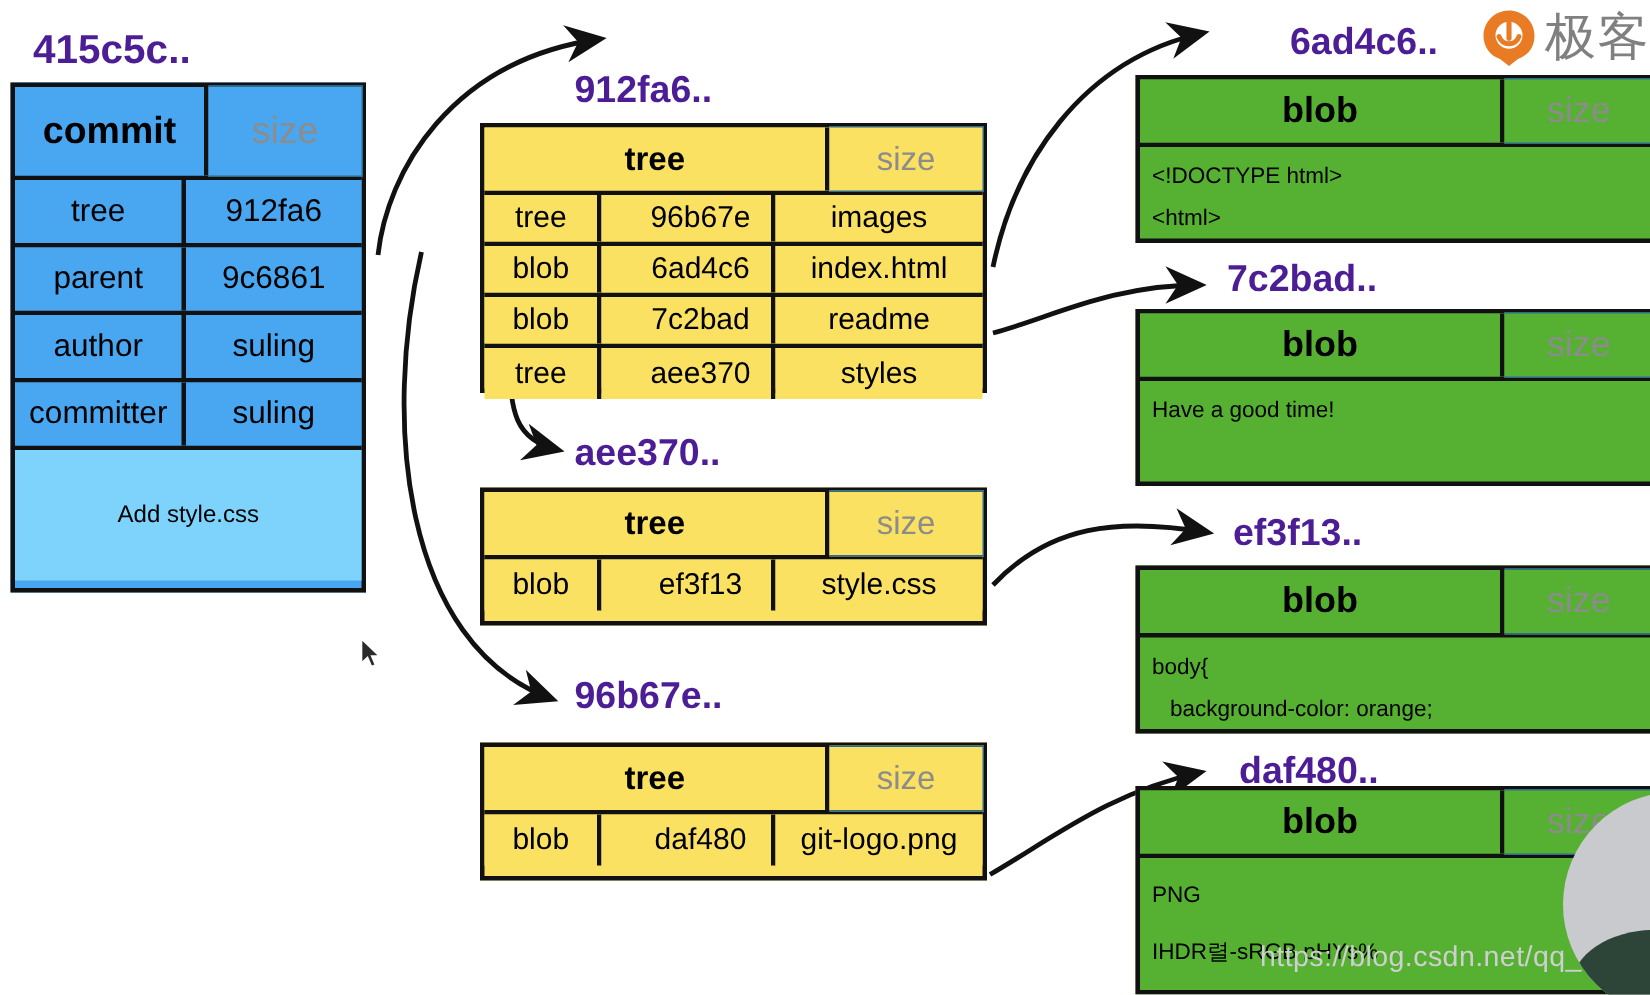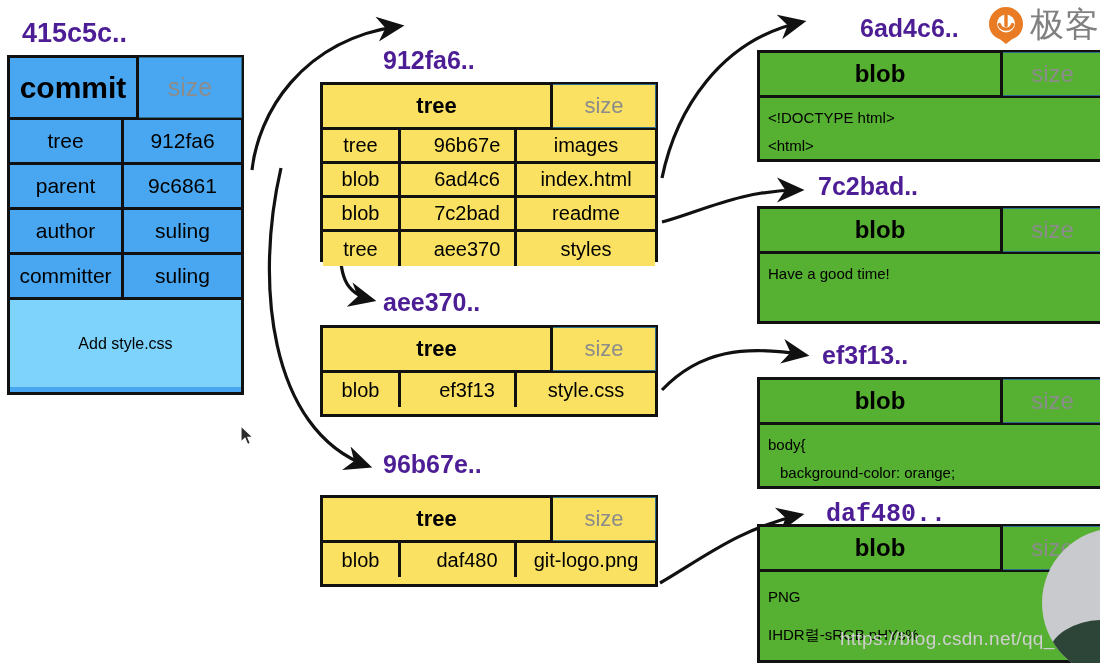--- a/index.html
+++ b/index.html
@@ -85,21 +85,21 @@
   .obj-label {
     position: absolute;
     font-weight: bold;
     color: #4c1d95;
     white-space: nowrap;
   }
 
   
   #commit-box { left: 7px; top: 55px; width: 237px; height: 340px; }
   #commit-box .hdr { height: 62px; }
-  #commit-box .hdr .type { font-size: 30px; flex: 0 0 129px; }
+  #commit-box .hdr .type { font-size: 25px; flex: 0 0 129px; }
   #commit-box .hdr .size { width: 105px; font-size: 25px; }
   #commit-box .row { height: 45px; }
   #commit-box .row .cell { font-size: 21px; }
   #commit-box .row .cell.k { flex: 0 0 114px; }
   #commit-box .row .cell.v { flex: 1 1 auto; }
   #commit-box .msg {
     height: 87px;
     display: flex;
     align-items: center;
     justify-content: center;
@@ -144,21 +144,21 @@
   #blob-daf480 .body { line-height: 38px; font-size: 15px; }
 
   
   #lbl-415c5c { left: 22px;  top: 18px;  font-size: 27px; }
   #lbl-912fa6 { left: 383px; top: 46px;  font-size: 25px; }
   #lbl-aee370 { left: 383px; top: 288px; font-size: 25px; }
   #lbl-96b67e { left: 383px; top: 450px; font-size: 25px; }
   #lbl-6ad4c6 { left: 860px; top: 14px;  font-size: 25px; }
   #lbl-7c2bad { left: 818px; top: 172px; font-size: 25px; }
   #lbl-ef3f13 { left: 822px; top: 341px; font-size: 25px; }
-  #lbl-daf480 { left: 826px; top: 500px; font-size: 25px; font-family: Liberation Mono, monospace; }
+  #lbl-daf480 { left: 826px; top: 500px; font-size: 25px; }
 
   
   #arrows {
     position: absolute;
     left: 0; top: 0;
     width: 1100px; height: 663px;
     pointer-events: none;
   }
 
   

